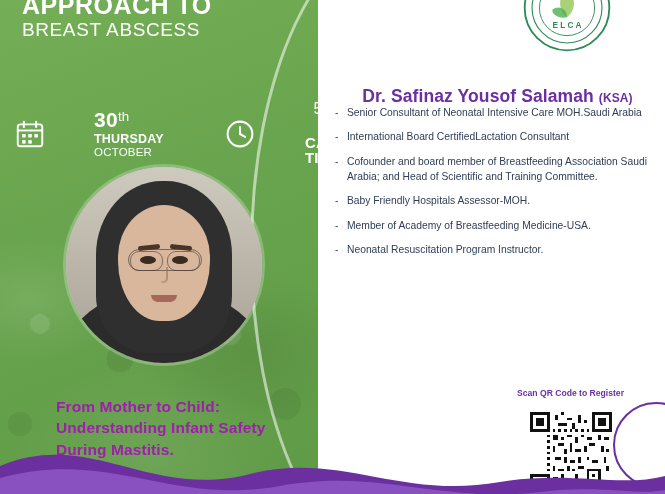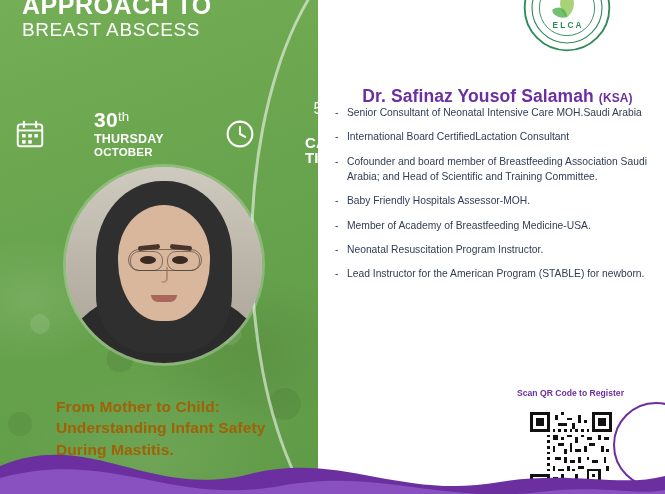--- a/index.html
+++ b/index.html
@@ -92,21 +92,21 @@
   .cal-icon { width: 28px; height: 28px; flex: 0 0 28px; margin-right: 7px; }
   .clock-icon { width: 30px; height: 30px; flex: 0 0 30px; margin-right: 7px; }
   .date-text { line-height: 1.0; margin-right: 18px; }
   .date-day {
     font-size: 21px; font-weight: bold; letter-spacing: 0.3px;
   }
   .date-dow {
     font-size: 12.5px; font-weight: bold; letter-spacing: 0.2px;
   }
   .date-month {
-    font-size: 11.5px; font-weight: bold; letter-spacing: 0.2px; margin-top: 1px;
+    font-size: 11.5px; font-weight: normal; letter-spacing: 0.2px; margin-top: 1px;
   }
   .time-text { line-height: 1.05; }
   .time-hh { font-size: 16px; font-weight: normal; letter-spacing: 0.2px; text-align: center; }
   .time-zone { font-size: 15px; font-weight: bold; letter-spacing: 0.2px; }
 
   
   .photo-wrap {
     position: absolute;
     left: 66px; top: 167px;
     width: 196px; height: 196px;
@@ -174,21 +174,21 @@
     position: absolute; top: 128px; left: 50%; margin-left: -13px;
     width: 26px; height: 7px;
     background: #a9675c; border-radius: 0 0 13px 13px;
   }
 
   
   .tagline {
     position: absolute;
     left: 56px; top: 396px;
     width: 250px;
-    color: #a16207;
+    color: #a21caf;
     font-size: 15.5px;
     font-weight: bold;
     line-height: 1.38;
     letter-spacing: 0.1px;
   }
 
   
   .wave {
     position: absolute;
     left: 0; bottom: 0;
@@ -361,21 +361,20 @@
       <span class="ksa">(KSA)</span>
     </div>
 
     <ul class="bullets">
       <li>Senior Consultant of Neonatal Intensive Care MOH.Saudi Arabia</li>
       <li>International Board CertifiedLactation Consultant</li>
       <li>Cofounder and board member of  Breastfeeding Association Saudi Arabia; and Head of Scientific and Training Committee.</li>
       <li>Baby Friendly Hospitals Assessor-MOH.</li>
       <li>Member of Academy of Breastfeeding Medicine-USA.</li>
       <li>Neonatal Resuscitation Program Instructor.</li>
-      <li>Lead Instructor for the American Program (STABLE) for newborn.</li>
     </ul>
 
     <div class="qr-block">
       <div class="qr-caption">Scan QR Code to Register</div>
       <svg class="qr-code" viewBox="0 0 29 29" shape-rendering="crispEdges">
         <rect width="29" height="29" fill="#ffffff"></rect>
         <g fill="#111111">
 
           <rect x="0" y="0" width="7" height="1"></rect>
             <rect x="0" y="6" width="7" height="1"></rect>

